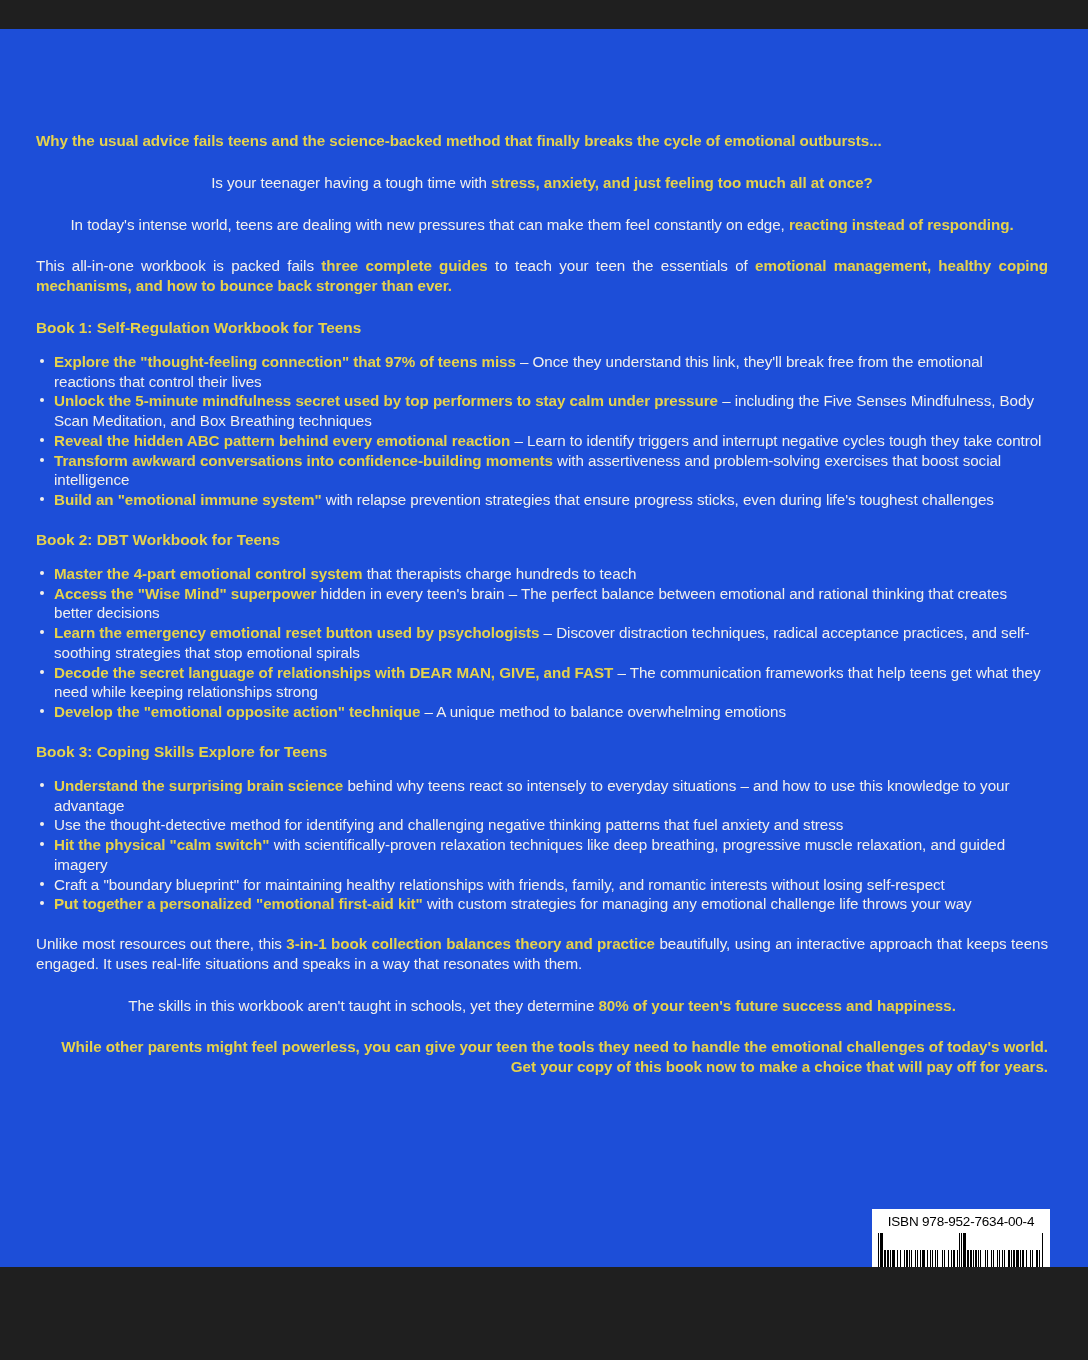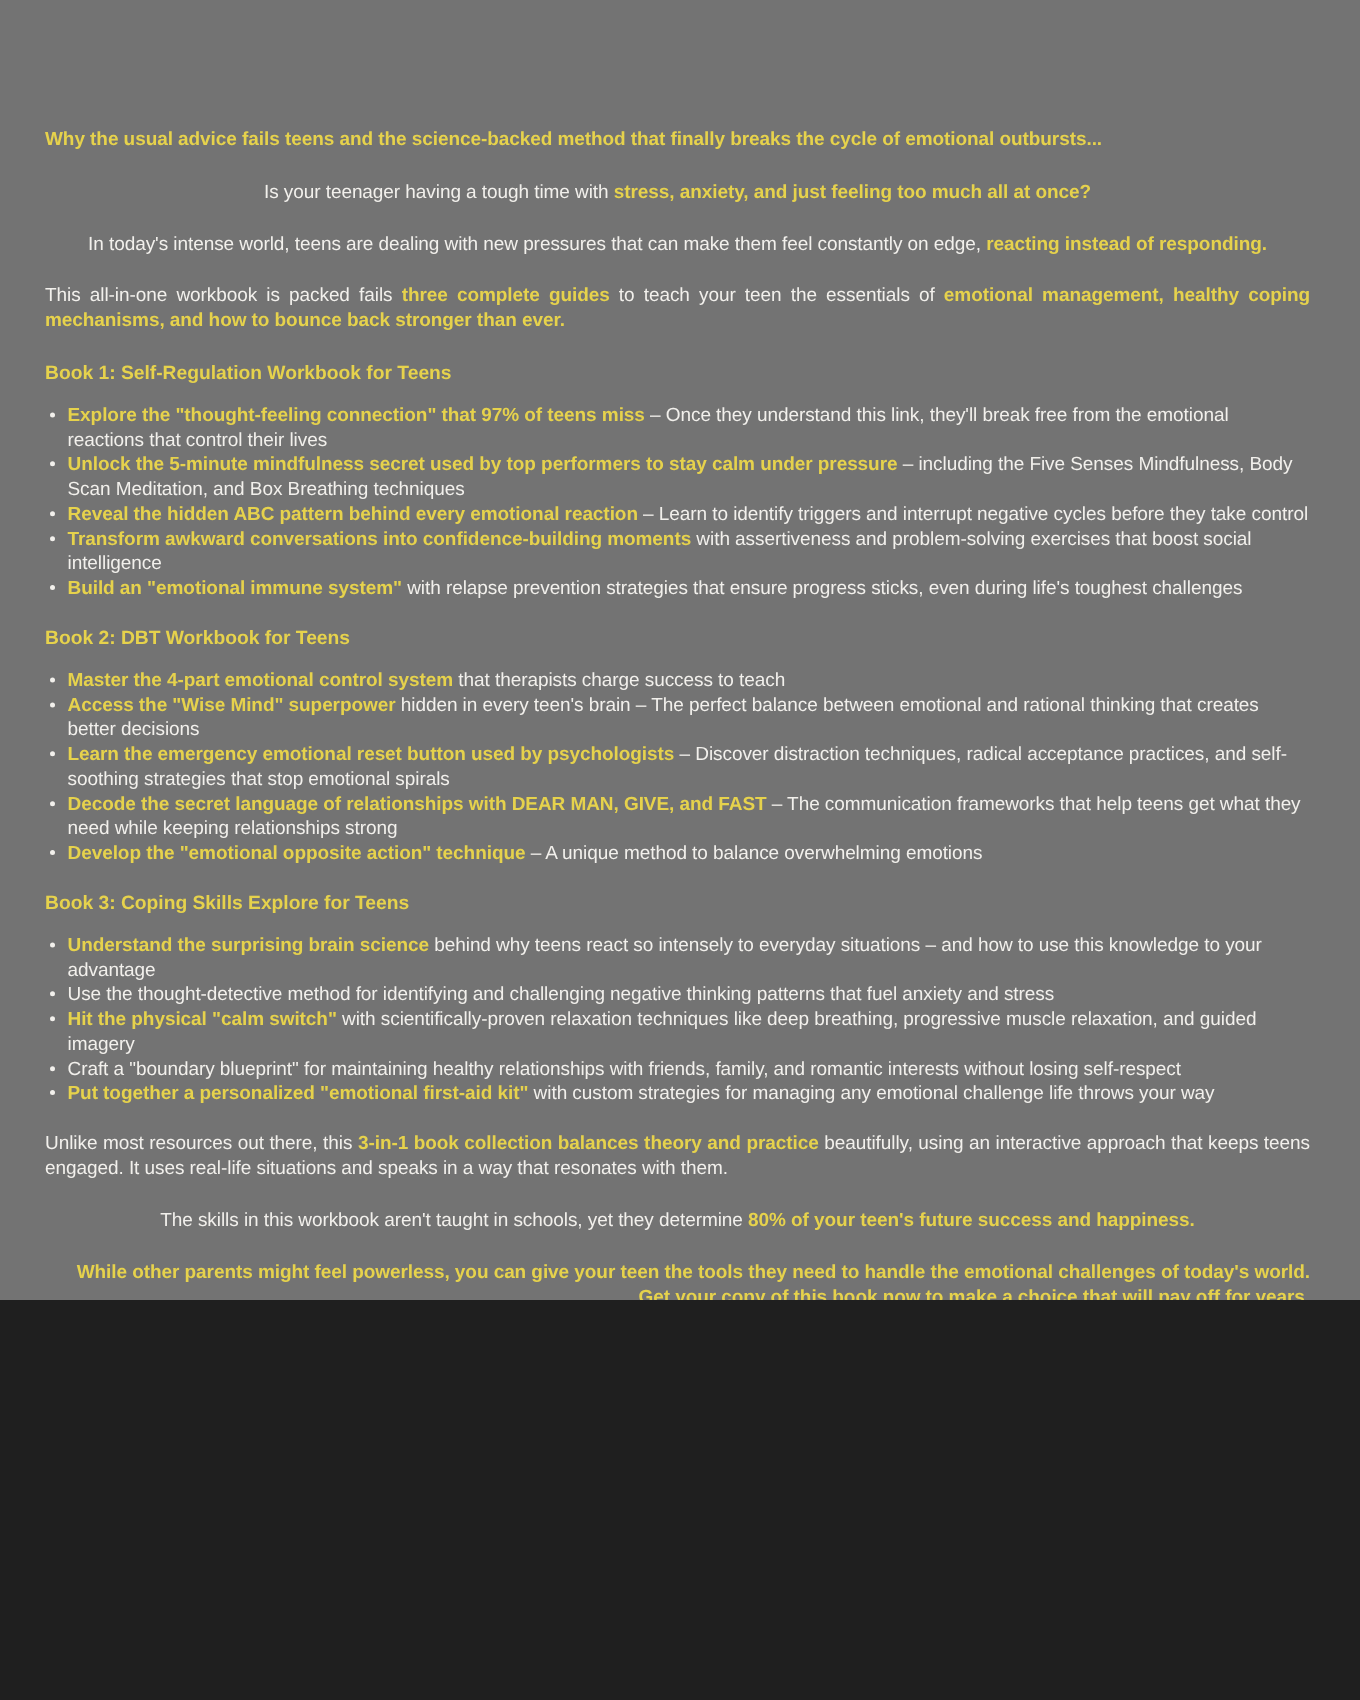--- a/index.html
+++ b/index.html
@@ -4,26 +4,27 @@
 <title>Book Back Cover</title>
 <style>
   html, body {
     margin: 0;
     padding: 0;
     background: #1f1f1f;
   }
   .cover {
     position: relative;
     width: 1088px;
-    height: 1040px;
-    background: #737373;
+    height: 1238px;
+    background: #1d4ed8;
     overflow: hidden;
     font-family: "Liberation Sans", sans-serif;
     color: #f2f0ec;
     box-sizing: border-box;
+    margin-top: 29px;
   }
   .content {
     position: absolute;
     left: 36px;
     top: 102px;
     width: 1012px;
   }
 
   
   .para {
@@ -151,28 +152,28 @@
     <p class="para left"><span>Is your teenager having a tough time with </span><span class="hl">stress, anxiety, and just feeling too much all at once?</span></p>
 
     <p class="para left"><span>In today's intense world, teens are dealing with new pressures that can make them feel constantly on edge, </span><span class="hl">reacting instead of responding.</span></p>
 
     <p class="para"><span>This all-in-one workbook is packed fails </span><span class="hl">three complete guides</span><span> to teach your teen the essentials of </span><span class="hl">emotional management, healthy coping mechanisms, and how to bounce back stronger than ever.</span></p>
 
     <h2 class="book-title">Book 1: Self-Regulation Workbook for Teens</h2>
     <ul class="blist">
       <li><span class="dot"></span><span class="hl">Explore the "thought-feeling connection" that 97% of teens miss</span><span> – Once they understand this link, they'll break free from the emotional reactions that control their lives</span></li>
       <li><span class="dot"></span><span class="hl">Unlock the 5-minute mindfulness secret used by top performers to stay calm under pressure</span><span> – including the Five Senses Mindfulness, Body Scan Meditation, and Box Breathing techniques</span></li>
-      <li><span class="dot"></span><span class="hl">Reveal the hidden ABC pattern behind every emotional reaction</span><span> – Learn to identify triggers and interrupt negative cycles before they take control</span></li>
+      <li><span class="dot"></span><span class="hl">Reveal the hidden ABC pattern behind every emotional reaction</span><span> – Learn to identify triggers and interrupt negative cycles tough they take control</span></li>
       <li><span class="dot"></span><span class="hl">Transform awkward conversations into confidence-building moments</span><span> with assertiveness and problem-solving exercises that boost social intelligence</span></li>
       <li><span class="dot"></span><span class="hl">Build an "emotional immune system"</span><span> with relapse prevention strategies that ensure progress sticks, even during life's toughest challenges</span></li>
     </ul>
 
     <h2 class="book-title">Book 2: DBT Workbook for Teens</h2>
     <ul class="blist">
-      <li><span class="dot"></span><span class="hl">Master the 4-part emotional control system</span><span> that therapists charge success to teach</span></li>
+      <li><span class="dot"></span><span class="hl">Master the 4-part emotional control system</span><span> that therapists charge hundreds to teach</span></li>
       <li><span class="dot"></span><span class="hl">Access the "Wise Mind" superpower</span><span> hidden in every teen's brain – The perfect balance between emotional and rational thinking that creates better decisions</span></li>
       <li><span class="dot"></span><span class="hl">Learn the emergency emotional reset button used by psychologists</span><span> – Discover distraction techniques, radical acceptance practices, and self-soothing strategies that stop emotional spirals</span></li>
       <li><span class="dot"></span><span class="hl">Decode the secret language of relationships with DEAR MAN, GIVE, and FAST</span><span> – The communication frameworks that help teens get what they need while keeping relationships strong</span></li>
       <li><span class="dot"></span><span class="hl">Develop the "emotional opposite action" technique</span><span> – A unique method to balance overwhelming emotions</span></li>
     </ul>
 
     <h2 class="book-title">Book 3: Coping Skills Explore for Teens</h2>
     <ul class="blist">
       <li><span class="dot"></span><span class="hl">Understand the surprising brain science</span><span> behind why teens react so intensely to everyday situations – and how to use this knowledge to your advantage</span></li>
       <li><span class="dot"></span><span class="hl"></span><span>Use the thought-detective method for identifying and challenging negative thinking patterns that fuel anxiety and stress</span></li>

